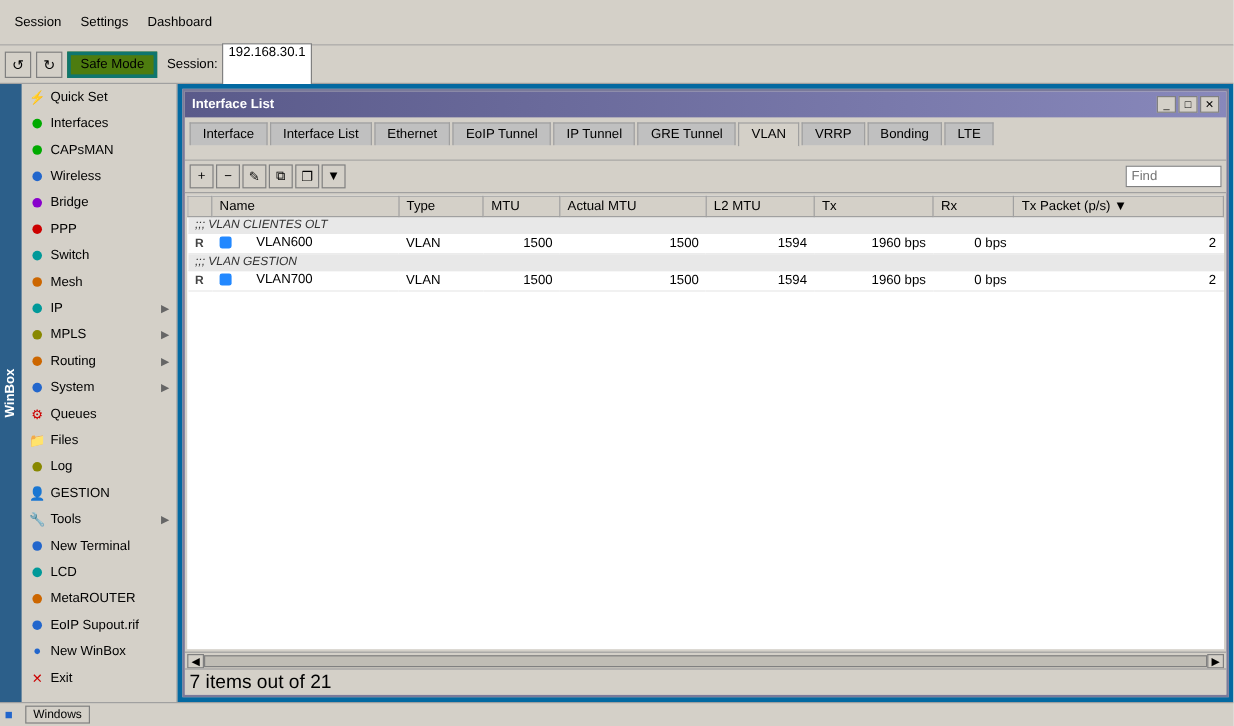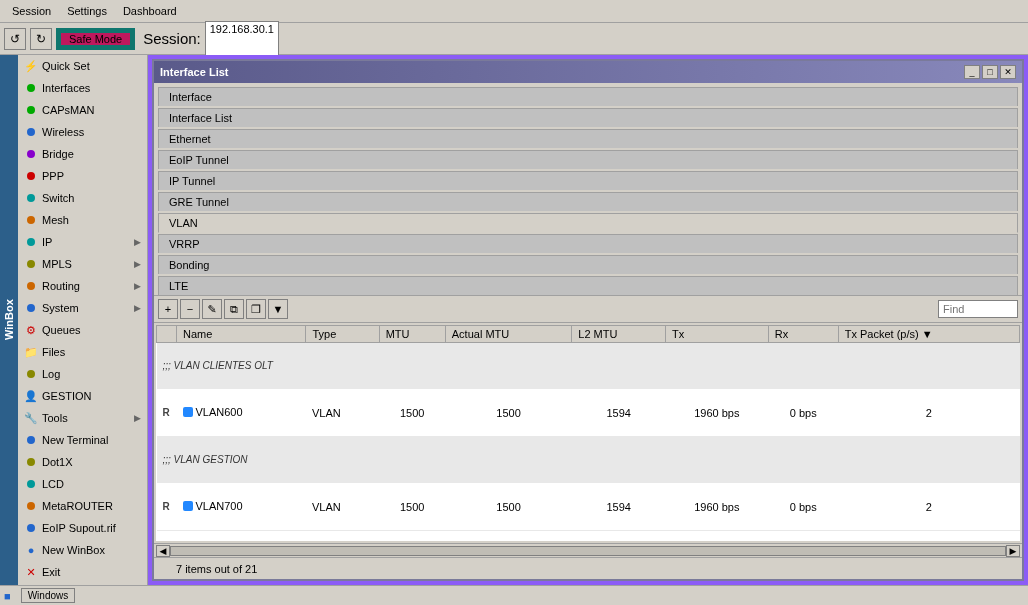--- a/index.html
+++ b/index.html
@@ -14,61 +14,61 @@
       flex-direction: column;
     }
 
     
     .menubar {
       background: #d4d0c8;
       display: flex;
       align-items: center;
       padding: 2px 4px;
       border-bottom: 1px solid #a0a0a0;
-      height: 23px;
+      height: 38px;
     }
     .menubar-item {
       padding: 2px 8px;
       cursor: pointer;
       font-size: 11px;
     }
 
     
     .toolbar {
       background: #d4d0c8;
       display: flex;
       align-items: center;
       padding: 3px 4px;
       gap: 4px;
       height: 32px;
       border-bottom: 1px solid #a0a0a0;
     }
     .toolbar-btn {
-      background: #be185d;
-      border: 5px solid #0f766e;
+      background: #4d7c0f;
+      border: 3px solid #0f766e;
       padding: 2px 8px;
       cursor: pointer;
       font-size: 11px;
       display: flex;
       align-items: center;
       gap: 3px;
       height: 22px;
     }
     .undo-btn {
       background: #d4d0c8;
       border: 1px solid #808080;
       width: 22px;
       height: 22px;
       cursor: pointer;
       display: flex;
       align-items: center;
       justify-content: center;
       font-size: 12px;
     }
-    .session-label { font-size: 15px; margin-left: 4px; }
+    .session-label { font-size: 11px; margin-left: 4px; }
     .session-value {
       border: 1px solid #808080;
       background: white;
       padding: 1px 4px;
       font-size: 11px;
       height: 35px;
     }
 
     
     .main-layout {
@@ -125,21 +125,21 @@
       font-weight: bold;
       flex-shrink: 0;
     }
 
     
     .content {
       flex: 1;
       display: flex;
       flex-direction: column;
       overflow: hidden;
-      background: #8b5cf6;
+      background: #0369a1;
       padding: 4px;
     }
 
     
     .window {
       background: #d4d0c8;
       border: 2px solid #7a7a9a;
       display: flex;
       flex-direction: column;
       flex: 1;
@@ -165,24 +165,23 @@
       display: flex;
       align-items: center;
       justify-content: center;
       font-size: 9px;
     }
 
     
     .tabs-container {
       background: #d4d0c8;
       display: flex;
-      padding: 4px 4px 0;
+      padding: 4px 4px 12px;
       border-bottom: 1px solid #a0a0a0;
       gap: 2px;
-      flex-direction: column;
     }
     .tab {
       padding: 3px 10px;
       border: 1px solid #a0a0a0;
       cursor: pointer;
       font-size: 11px;
       background: #c0c0c0;
       border-bottom: none;
     }
     .tab.active {
@@ -242,48 +241,48 @@
       padding: 2px 6px;
       text-align: left;
       font-weight: normal;
       white-space: nowrap;
       cursor: pointer;
       background: #d4d0c8;
       margin-left: 36px;
     }
     td {
       border-bottom: 1px solid #e8e8e8;
-      padding: 17px 6px;
+      padding: 1px 6px;
       white-space: nowrap;
       margin-left: 21px;
     }
     .section-header td {
       background: #e8e8e8;
       color: #333;
       font-style: italic;
       font-size: 10px;
     }
     .row-flag {
       font-size: 10px;
       color: #444;
       font-weight: bold;
     }
     .iface-icon {
       display: inline-flex;
       align-items: center;
-      gap: 3px;
+      gap: 21px;
     }
     .iface-dot {
       width: 10px;
       height: 10px;
       background: #2288ff;
       border-radius: 2px;
       display: inline-block;
     }
-    .col-right { text-align: center; }
+    .col-right { text-align: right; }
 
     
     .scrollbar-area {
       height: 14px;
       background: #d4d0c8;
       border-top: 1px solid #a0a0a0;
       display: flex;
       align-items: center;
       padding: 0 2px;
     }
@@ -305,22 +304,22 @@
       cursor: pointer;
     }
 
     
     .statusbar {
       height: 22px;
       background: #d4d0c8;
       border-top: 1px solid #a0a0a0;
       display: flex;
       align-items: center;
-      padding: 0 22px;
-      font-size: 11px;
+      padding: 0 4px;
+      font-size: 16px;
     }
 
     
     .windows-bar {
       height: 20px;
       background: #d4d0c8;
       border-top: 1px solid #a0a0a0;
       display: flex;
       align-items: center;
       padding: 0 4px;
@@ -459,26 +458,20 @@
     <div class="sidebar-item">
       <span class="sidebar-icon" style="color:#cc6600;">🔧</span>
       <span>Tools</span>
       <span class="expand-arrow">▶</span>
     </div>
     <div class="sidebar-item">
       <span class="sidebar-icon">
           <span class="dot-blue"></span>
         </span>
       <span>New Terminal</span>
-    </div>
-    <div class="sidebar-item">
-      <span class="sidebar-icon">
-          <span class="dot-olive"></span>
-        </span>
-      <span>Dot1X</span>
     </div>
     <div class="sidebar-item">
       <span class="sidebar-icon">
           <span class="dot-teal"></span>
         </span>
       <span>LCD</span>
     </div>
     <div class="sidebar-item">
       <span class="sidebar-icon">
           <span style="width:8px;height:8px;background:#cc6600;display:inline-block;border-radius:50%;"></span>

